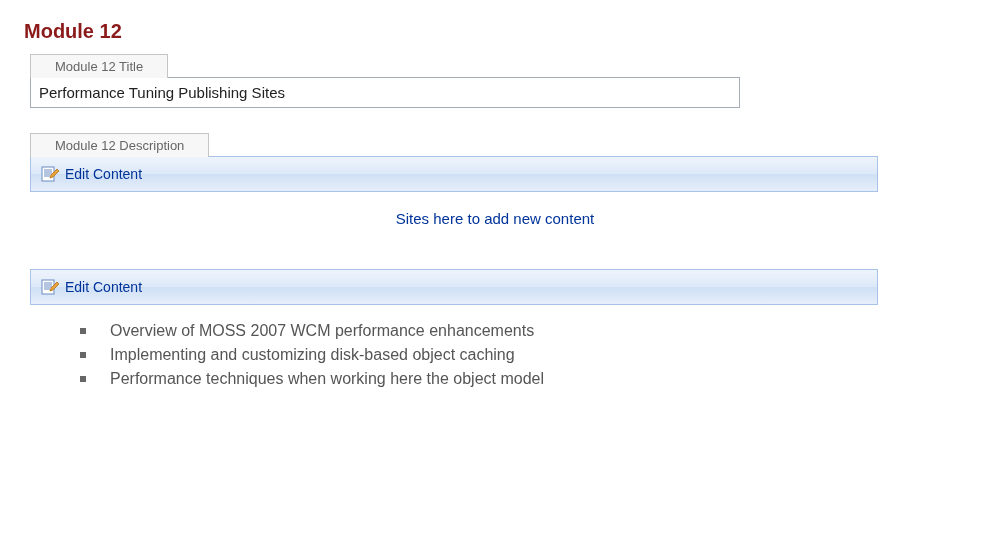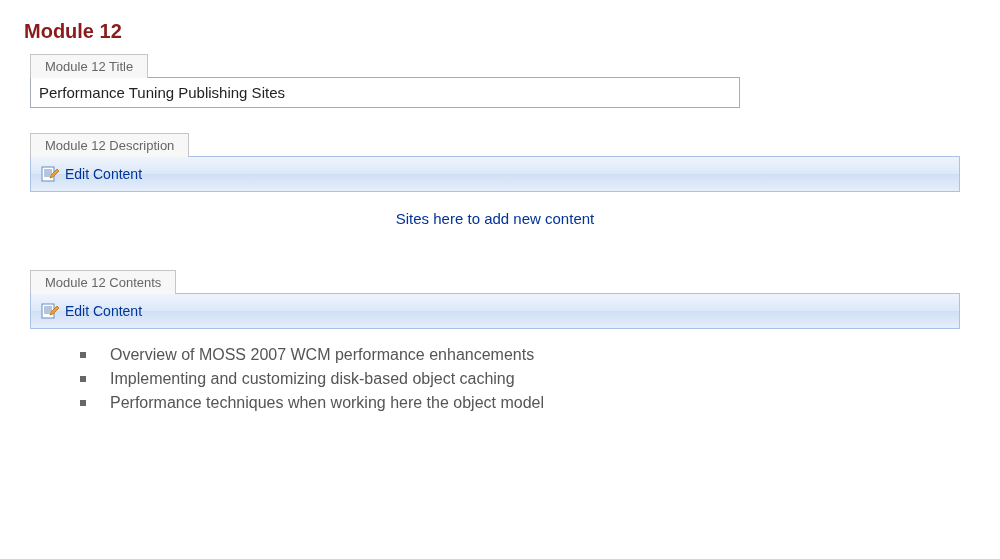--- a/index.html
+++ b/index.html
@@ -21,42 +21,42 @@
     .field-group {
       margin: 0 0 24px 10px;
     }
     .field-label {
       display: inline-block;
       border: 1px solid #c5c5c5;
       border-bottom: none;
       background: #f7f7f7;
       color: #666;
       font-size: 13px;
-      padding: 4px 14px;
+      padding: 4px 24px;
       position: relative;
       top: 1px;
       z-index: 1;
     }
     .text-input {
       display: block;
       width: 710px;
       border: 1px solid #a5acb5;
       padding: 6px 8px;
       font-size: 15px;
       color: #222;
       font-family: Tahoma, Verdana, Arial, sans-serif;
     }
     .edit-bar {
       border: 1px solid #a9c3e8;
       background: linear-gradient(to bottom, #eef4fc 0%, #dce8f8 50%, #cfe0f5 51%, #e6eefb 100%);
       padding: 8px 10px;
       display: flex;
       align-items: center;
       gap: 6px;
-      width: 930px;
+      width: 848px;
     }
     .edit-icon {
       display: inline-flex;
       align-items: center;
       justify-content: center;
       width: 18px;
       height: 18px;
     }
     .edit-link {
       color: #003399;
@@ -117,21 +117,20 @@
       </svg>
     </span>
     <span class="edit-link">Edit Content</span>
   </div>
   <div class="add-content-link">Sites here to add new content</div>
 </div>
 
 <div class="spacer"></div>
 
 <div class="field-group">
-  <span class="field-label">Module 12 Contents</span>
   <div class="edit-bar">
     <span class="edit-icon">
       <svg width="18" height="18" viewBox="0 0 18 18">
         <rect x="1" y="2" width="12" height="14" fill="#fff" stroke="#6a8bc2" stroke-width="1"></rect>
         <line x1="3" y1="5" x2="11" y2="5" stroke="#6a8bc2" stroke-width="1"></line>
         <line x1="3" y1="7" x2="11" y2="7" stroke="#6a8bc2" stroke-width="1"></line>
         <line x1="3" y1="9" x2="11" y2="9" stroke="#6a8bc2" stroke-width="1"></line>
         <line x1="3" y1="11" x2="9" y2="11" stroke="#6a8bc2" stroke-width="1"></line>
         <path d="M16 4 L10 10 L9 13 L12 12 L18 6 Z" fill="#e8a23a" stroke="#b3741a" stroke-width="0.8"></path>
       </svg>

